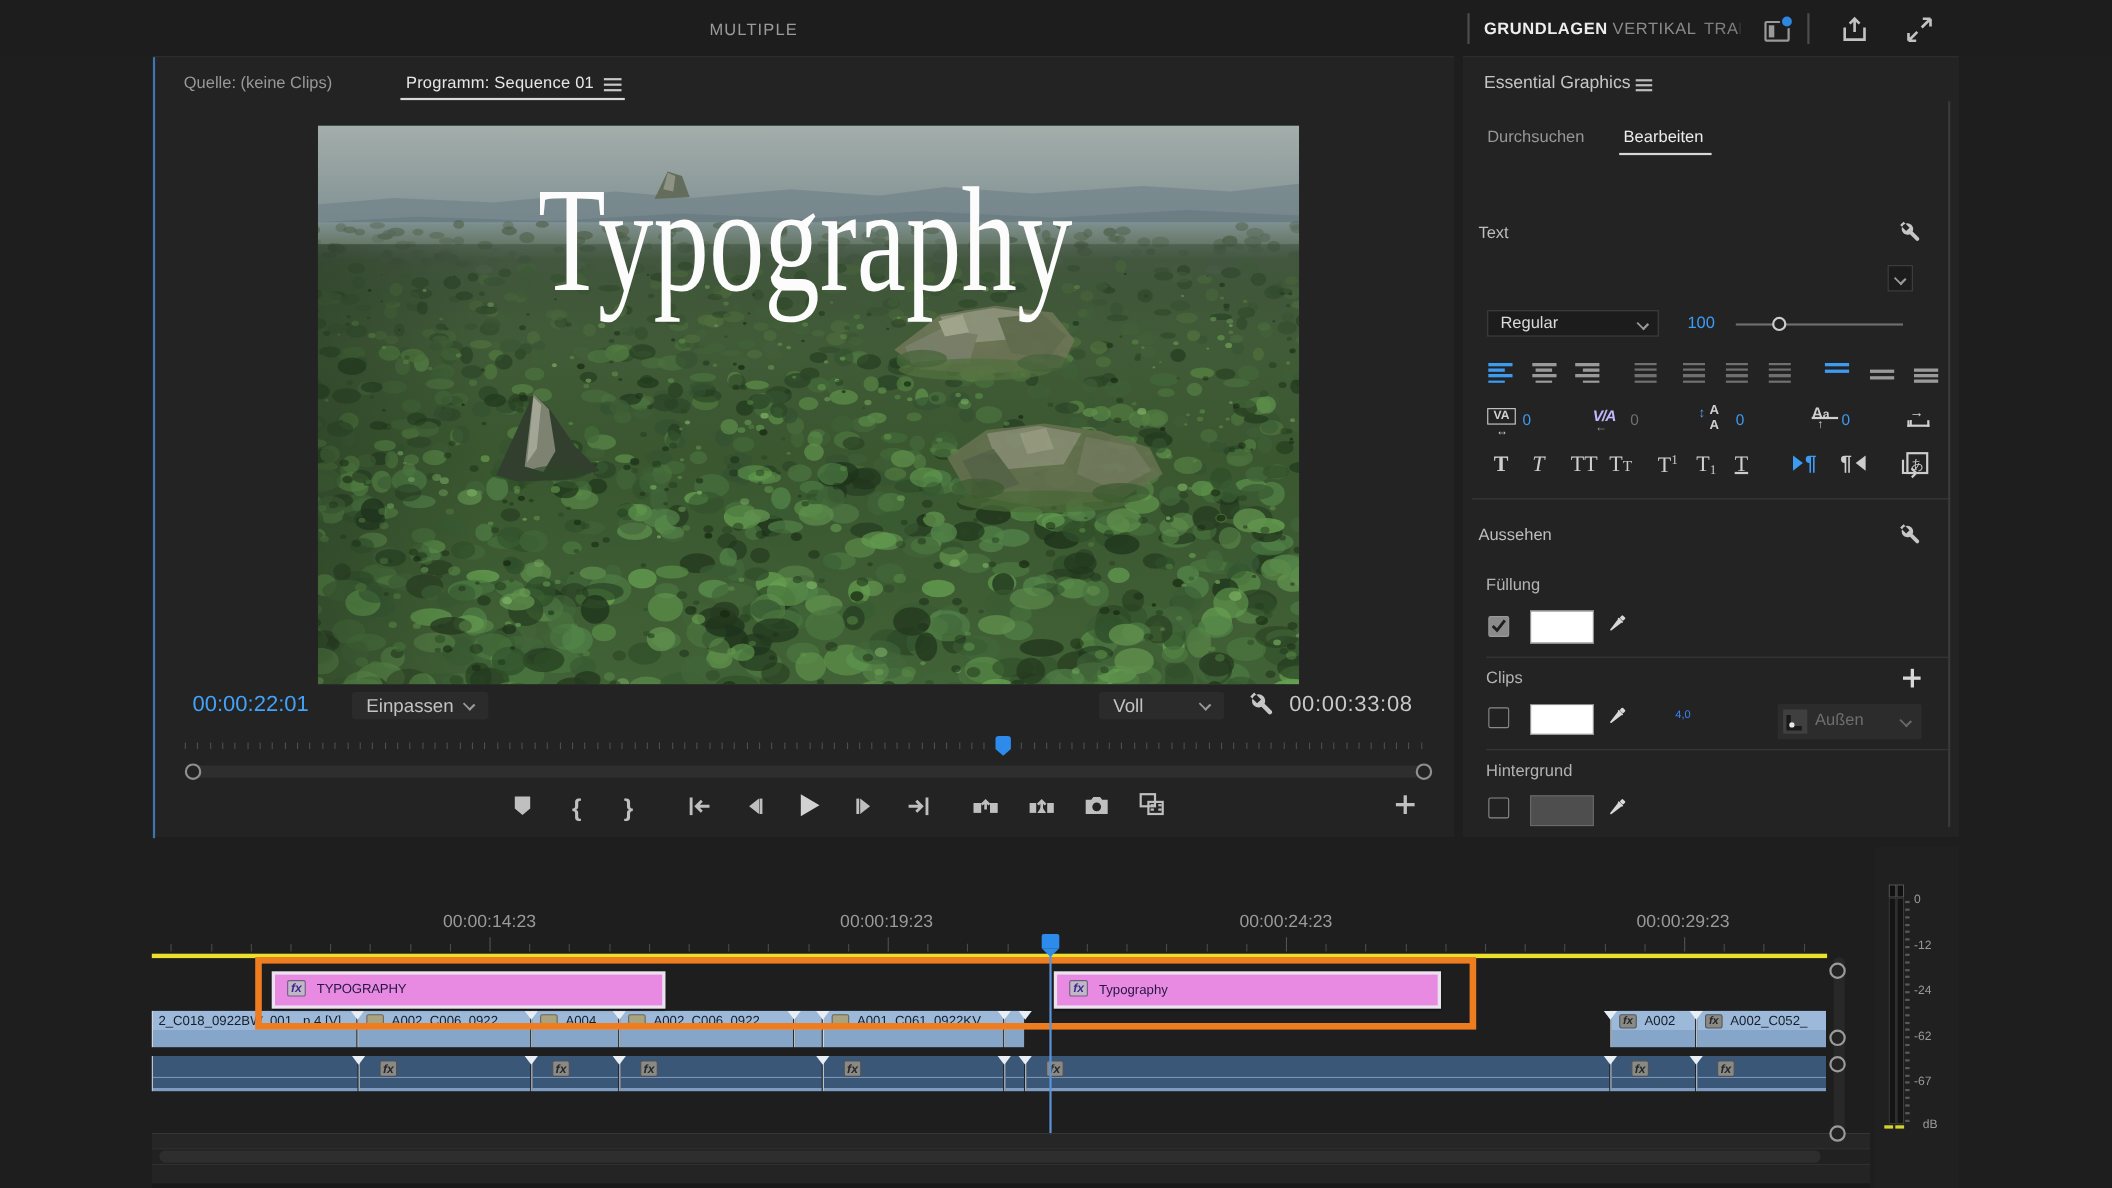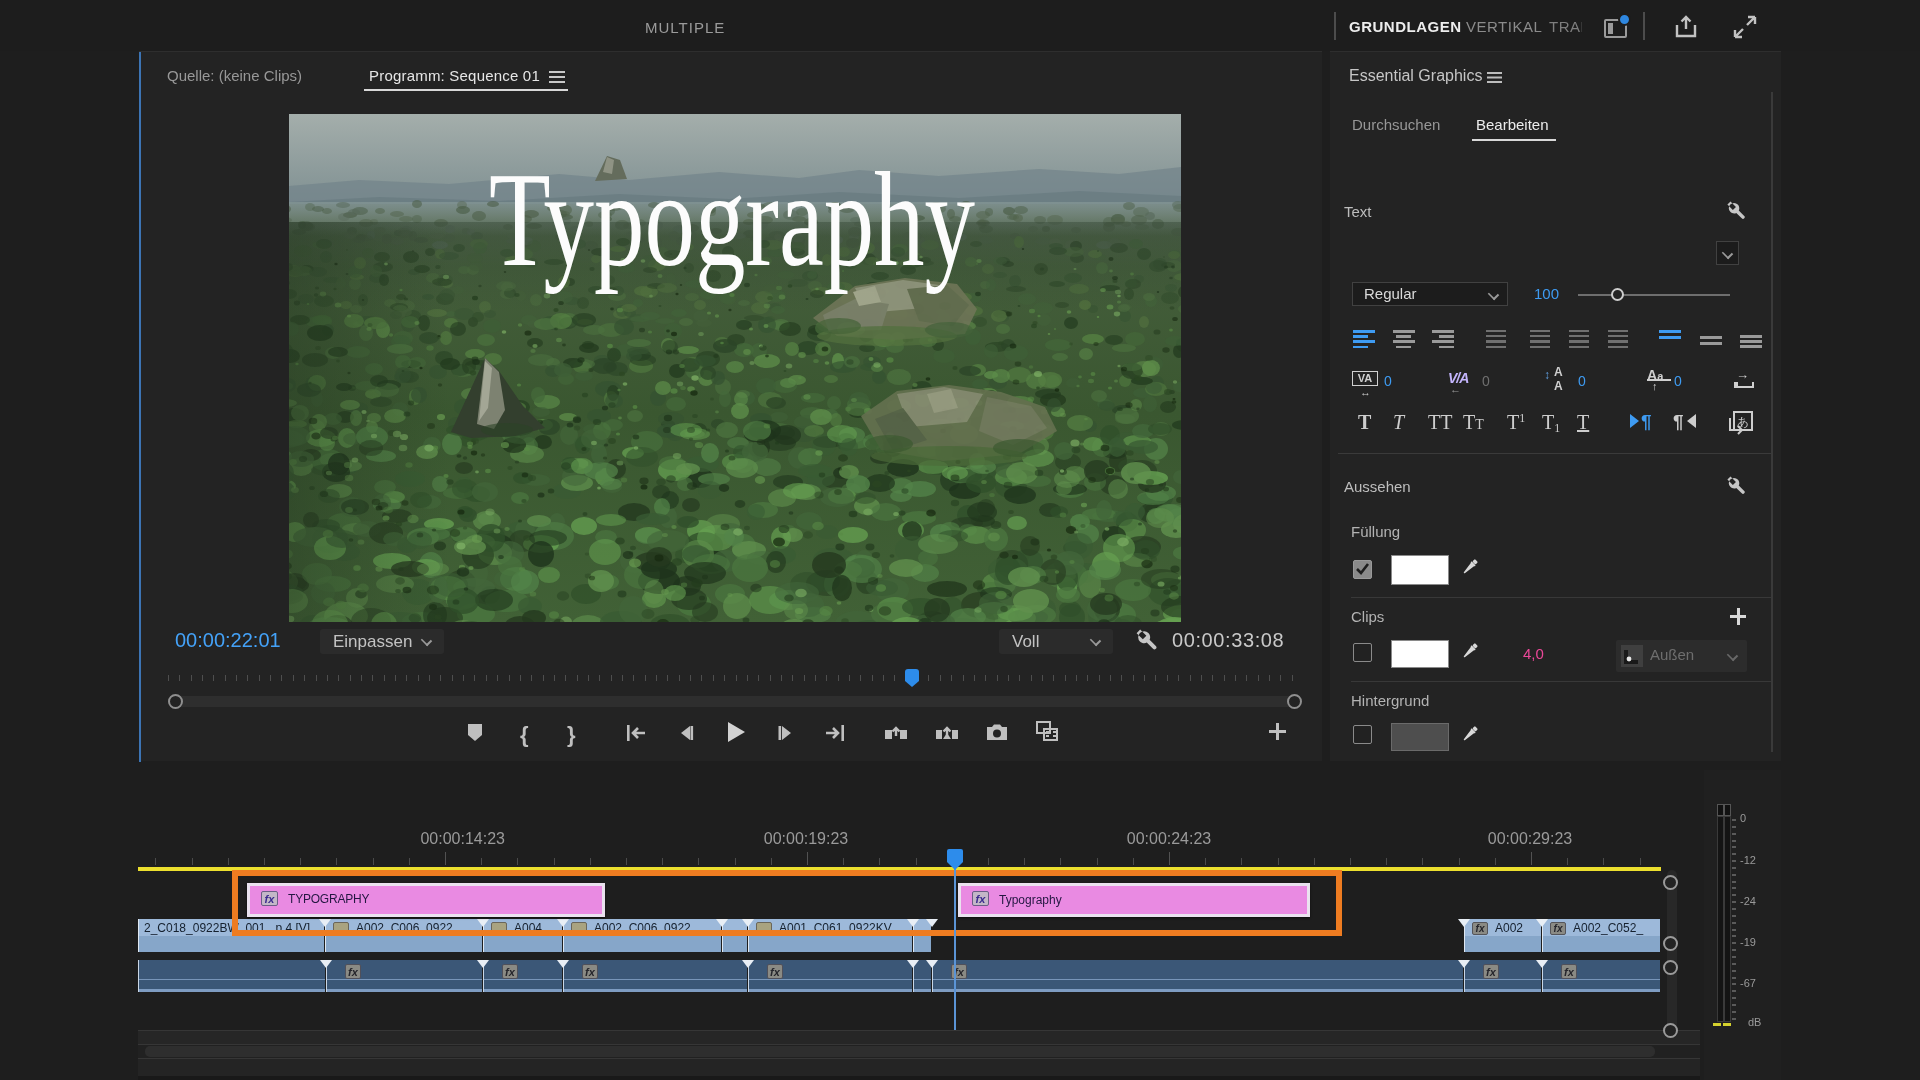--- a/index.html
+++ b/index.html
@@ -2268,21 +2268,21 @@
   <div class="abs" style="left:406.5px;top:556px;width:3px;height:17px;background:#d8d8d8"></div>
   <div class="abs" style="left:23px;top:591px;width:19px;height:19px;background:#222;border:1.6px solid #8a8a8a;border-radius:2px"></div>
   <div class="abs" style="left:61px;top:588px;width:58px;height:28px;background:#fff;border:1px solid #8a8a8a"></div>
   <svg class="abs" style="left:128px;top:589px" width="22" height="22" viewBox="0 0 22 22">
     <g transform="rotate(45 11 11)" fill="#d8d8d8">
         <rect x="8.8" y="0.5" width="4.4" height="3.6" rx="1"></rect>
         <path d="M8.6 5 h4.8 l-1.7 12.6 a0.75 0.75 0 0 1 -1.4 0 Z"></path>
         <rect x="8" y="4.4" width="6" height="1.6" rx="0.8"></rect>
       </g>
   </svg>
-  <div class="abs" style="left:193px;top:593px;font-size:15px;color:#ec4899">4,0</div>
+  <div class="abs" style="left:193px;top:593px;font-size:10px;color:#3b82f6">4,0</div>
   <div class="abs" style="left:286px;top:588px;width:131px;height:32px;background:#2c2c2c;border-radius:2px">
     <div class="abs" style="left:5px;top:5px;width:22px;height:22px;background:#3f3f3f">
       <svg width="22" height="22" viewBox="0 0 22 22">
           <path d="M5 5 v12 h12" stroke="#191919" stroke-width="4" fill="none"></path>
           <circle cx="8" cy="14" r="2.4" fill="#e6e6e6"></circle>
         </svg>
     </div>
     <span style="position:absolute;left:34px;top:6px;font-size:15px;color:#6e6e6e">Außen</span>
     <span class="chev" style="left:112px;top:11px;opacity:0.55"></span>
   </div>
@@ -2296,21 +2296,21 @@
         <rect x="8.8" y="0.5" width="4.4" height="3.6" rx="1"></rect>
         <path d="M8.6 5 h4.8 l-1.7 12.6 a0.75 0.75 0 0 1 -1.4 0 Z"></path>
         <rect x="8" y="4.4" width="6" height="1.6" rx="0.8"></rect>
       </g>
   </svg>
 
   <div class="abs" style="left:441px;top:40px;width:2px;height:660px;background:#3a3a3a"></div>
 </div>
 
 <div class="panel" style="left:138px;top:770px;width:1562px;height:310px;background:#1e1e1e">
-  <div class="abs" style="left:247px;top:60px;width:120px;text-align:right;font-size:16px;color:#9a9a9a">00:00:14:23</div>
+  <div class="abs" style="left:247px;top:60px;width:120px;text-align:center;font-size:16px;color:#9a9a9a">00:00:14:23</div>
   <div class="abs" style="left:608px;top:60px;width:120px;text-align:center;font-size:16px;color:#9a9a9a">00:00:19:23</div>
   <div class="abs" style="left:971px;top:60px;width:120px;text-align:center;font-size:16px;color:#9a9a9a">00:00:24:23</div>
   <div class="abs" style="left:1332px;top:60px;width:120px;text-align:center;font-size:16px;color:#9a9a9a">00:00:29:23</div>
   <div class="abs" style="left:17px;top:88px;width:1px;height:7px;background:#4a4a4a"></div>
   <div class="abs" style="left:54px;top:88px;width:1px;height:7px;background:#4a4a4a"></div>
   <div class="abs" style="left:90px;top:88px;width:1px;height:7px;background:#4a4a4a"></div>
   <div class="abs" style="left:126px;top:88px;width:1px;height:7px;background:#4a4a4a"></div>
   <div class="abs" style="left:162px;top:88px;width:1px;height:7px;background:#4a4a4a"></div>
   <div class="abs" style="left:198px;top:88px;width:1px;height:7px;background:#4a4a4a"></div>
   <div class="abs" style="left:235px;top:88px;width:1px;height:7px;background:#4a4a4a"></div>
@@ -2501,18 +2501,18 @@
   <div class="abs" style="left:28px;top:207px;width:4px;height:2px;background:#5a5a5a"></div>
   <div class="abs" style="left:28px;top:213px;width:4px;height:2px;background:#5a5a5a"></div>
   <div class="abs" style="left:28px;top:220px;width:4px;height:2px;background:#5a5a5a"></div>
   <div class="abs" style="left:28px;top:227px;width:4px;height:2px;background:#5a5a5a"></div>
   <div class="abs" style="left:28px;top:234px;width:4px;height:2px;background:#5a5a5a"></div>
   <div class="abs" style="left:28px;top:241px;width:4px;height:2px;background:#5a5a5a"></div>
   <div class="abs" style="left:28px;top:248px;width:4px;height:2px;background:#5a5a5a"></div>
   <div class="abs" style="left:36px;top:42px;font-size:11px;color:#9a9a9a">0</div>
   <div class="abs" style="left:36px;top:84px;font-size:11px;color:#9a9a9a">-12</div>
   <div class="abs" style="left:36px;top:125px;font-size:11px;color:#9a9a9a">-24</div>
-  <div class="abs" style="left:36px;top:166px;font-size:11px;color:#9a9a9a">-19</div>
+  <div class="abs" style="left:36px;top:166px;font-size:11px;color:#9a9a9a">-62</div>
   <div class="abs" style="left:36px;top:207px;font-size:11px;color:#9a9a9a">-67</div>
   <div class="abs" style="left:44px;top:246px;font-size:11px;color:#9a9a9a">dB</div>
   <div class="abs" style="left:9px;top:253px;width:8px;height:3px;background:#d6d22e"></div>
   <div class="abs" style="left:19px;top:253px;width:8px;height:3px;background:#d6d22e"></div>
 </div>
 
 </body></html>

